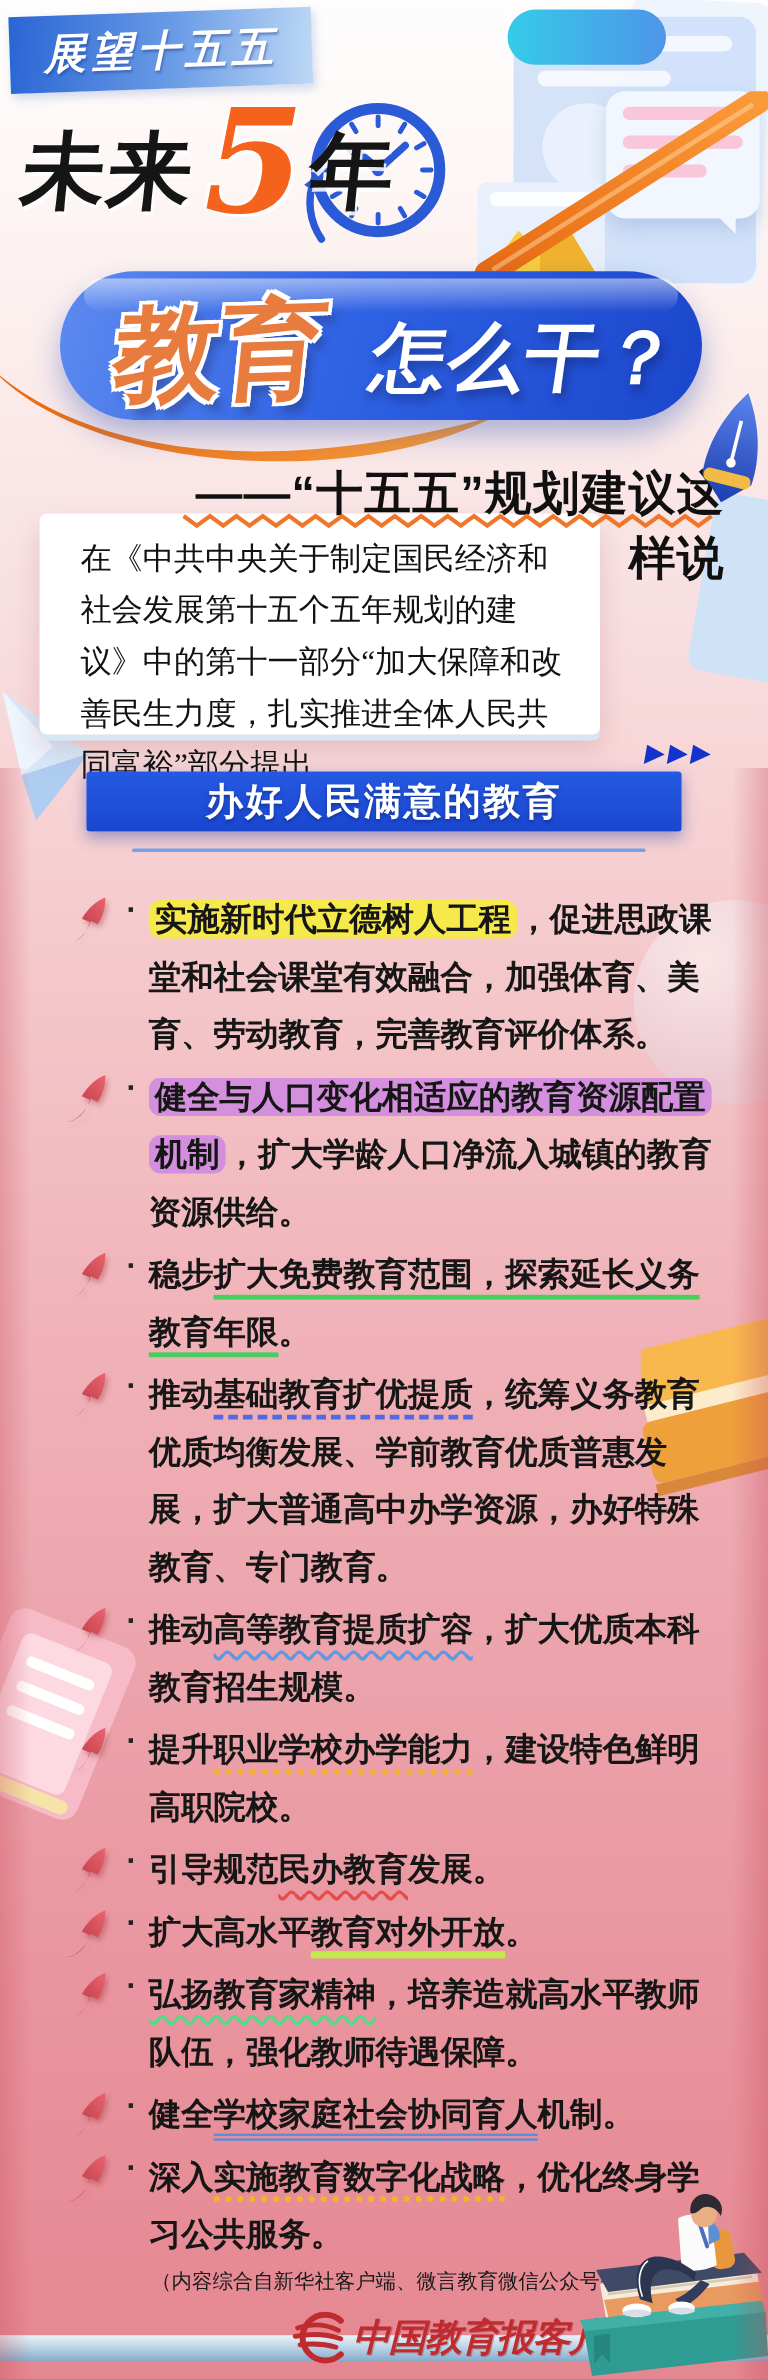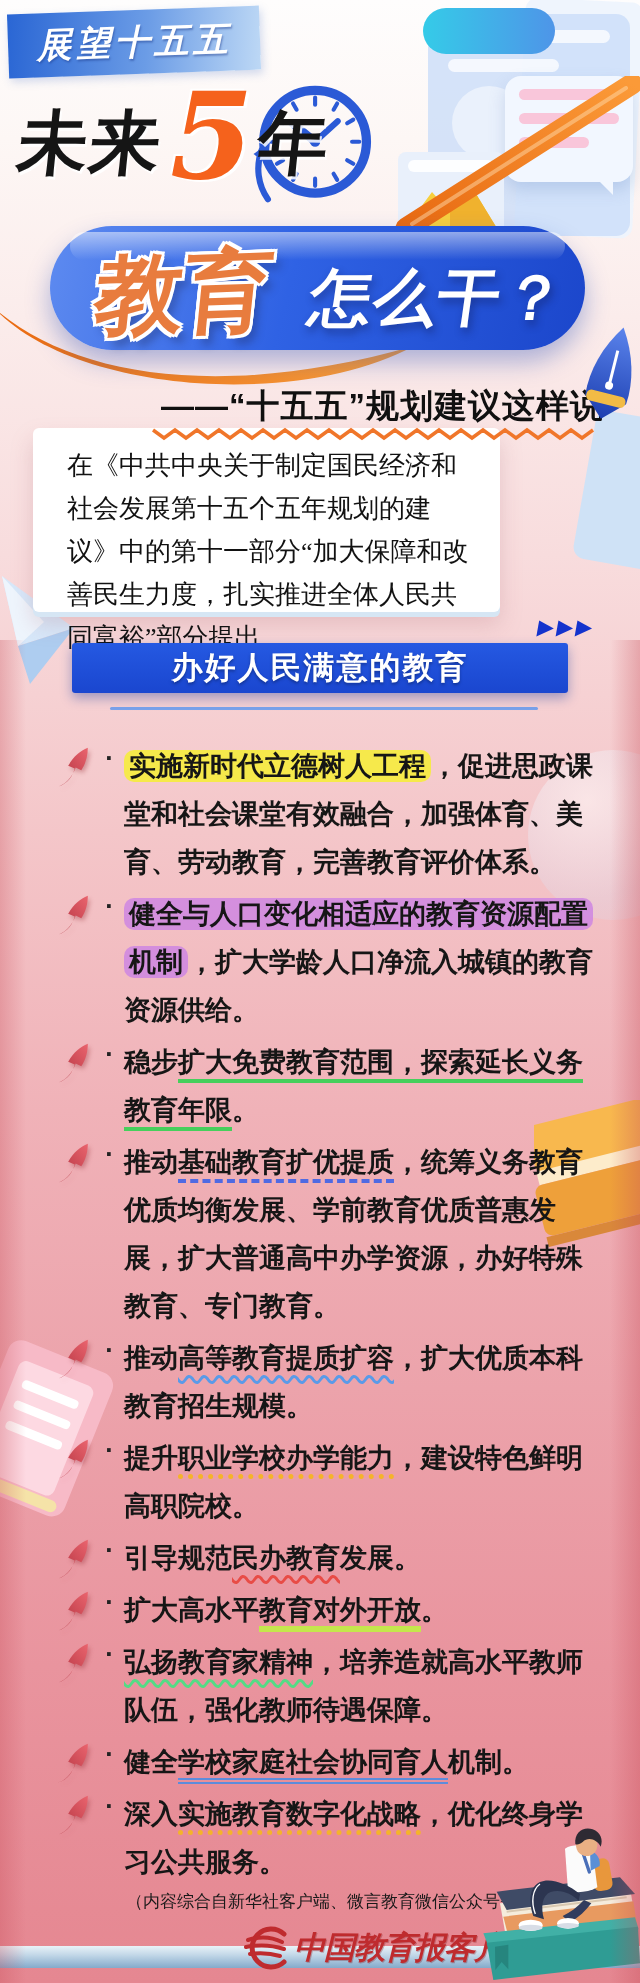--- a/index.html
+++ b/index.html
@@ -26,21 +26,21 @@
   .main-title{left:18px;top:86px;height:116px;display:flex;align-items:center;z-index:2;}
   .t-black{font-size:70px;font-weight:900;color:#151515;transform:skewX(-6deg);letter-spacing:2px;text-shadow:2px 3px 0 rgba(255,255,255,.85);}
   .t-five{font-family:"DejaVu Serif","Liberation Serif",serif;font-style:italic;font-weight:700;font-size:120px;color:#f5621c;line-height:1;margin:0 4px 0 8px;transform:translateY(-8px);text-shadow:3px 2px 0 #fff,-2px -2px 0 #fff;}
   .clock{left:238px;top:76px;width:146px;height:154px;z-index:1;}
   .title-box{left:50px;top:226px;width:535px;height:124px;border-radius:62px;background:linear-gradient(105deg,#5e8bf0 0%,#2f62e4 45%,#1b46cb 100%);box-shadow:0 12px 24px rgba(30,70,180,.35);z-index:3;}
   .title-box:before{content:'';position:absolute;left:20px;top:6px;right:20px;height:28px;border-radius:40px;background:linear-gradient(180deg,rgba(255,255,255,.5),rgba(255,255,255,0));}
   .box-accent{position:absolute;left:46px;top:8px;font-size:88px;font-weight:900;color:#e87c3e;transform:skewX(-8deg) rotate(-2deg);
     text-shadow:3px 0 0 #fff,-3px 0 0 #fff,0 3px 0 #fff,0 -3px 0 #fff,3px 3px 0 #fff,-3px 3px 0 #fff,3px -3px 0 #fff,-3px -3px 0 #fff,7px 9px 8px rgba(30,40,90,.4);}
   .box-text{position:absolute;left:260px;top:30px;font-size:62px;font-weight:900;color:#fff;transform:skewX(-8deg);letter-spacing:2px;text-shadow:3px 5px 8px rgba(15,25,80,.45);}
   .crescent{left:-6px;top:294px;width:430px;height:112px;z-index:2;}
-  .subtitle{left:130px;top:384px;width:474px;text-align:right;font-size:33px;font-weight:900;color:#101010;letter-spacing:1px;z-index:3;}
+  .subtitle{left:130px;top:384px;width:474px;text-align:right;font-size:39px;font-weight:900;color:#101010;letter-spacing:1px;z-index:3;}
   .zigzag{left:152px;top:426px;width:454px;height:16px;z-index:3;}
   .pen-nib{left:584px;top:324px;width:56px;height:100px;transform:rotate(14deg);z-index:4;}
   
   .corner-deco{left:584px;top:416px;width:92px;height:150px;background:#cfe2f6;border-radius:12px;transform:rotate(10deg);}
   .intro-card{left:33px;top:428px;width:467px;height:184px;background:#fff;border-radius:6px;box-shadow:0 5px 0 #d6e6f4,0 12px 22px rgba(180,120,130,.28);z-index:2;}
   .intro-text{margin:16px 28px 0 34px;font-family:"Liberation Serif","DejaVu Serif",serif;font-size:26px;line-height:43px;color:#121212;}
   .paper-plane{left:0;top:570px;width:82px;height:118px;z-index:1;}
   
   .more-arrows{left:538px;top:615px;font-size:21px;font-weight:700;color:#1433cd;letter-spacing:3px;transform:skewX(-10deg);z-index:3;}
   .section-banner{left:72px;top:643px;width:496px;height:50px;background:linear-gradient(180deg,#2559e2,#1a46cf);border-radius:3px;display:flex;align-items:center;justify-content:center;box-shadow:0 5px 12px rgba(25,60,160,.4);z-index:3;}

